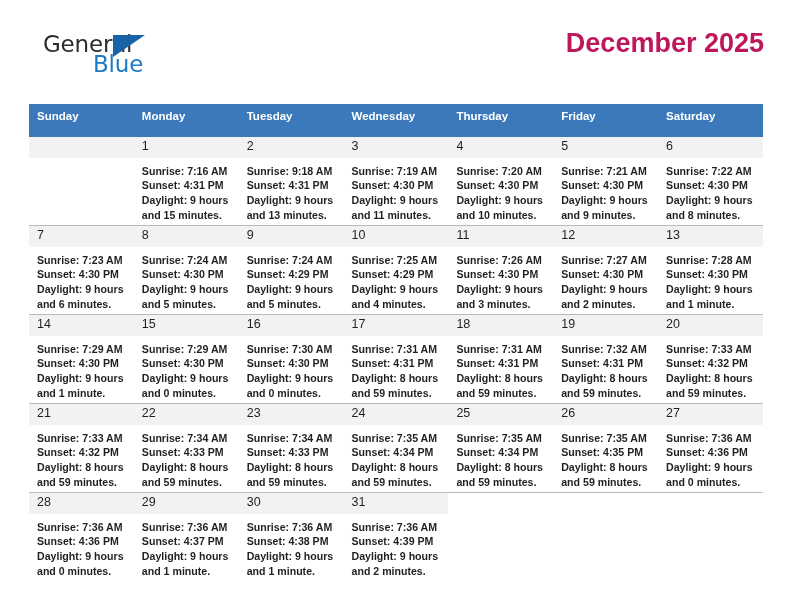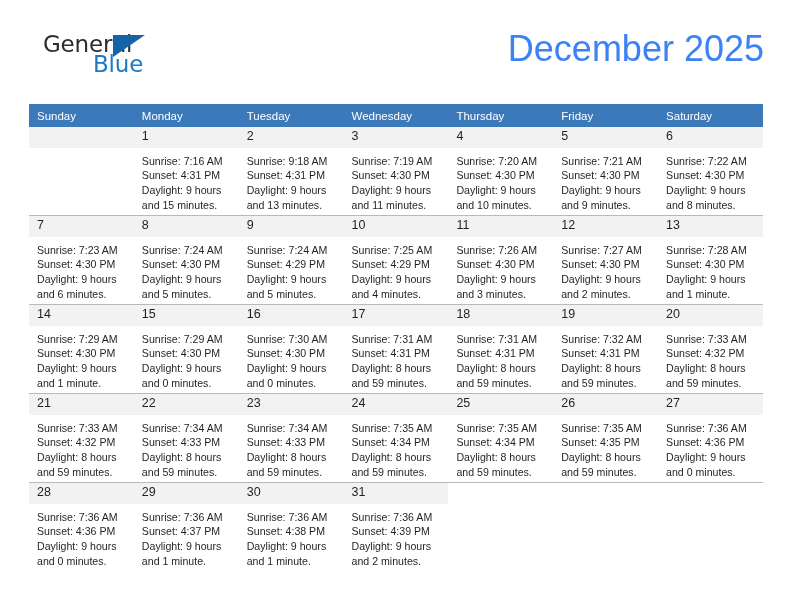--- a/index.html
+++ b/index.html
@@ -68,23 +68,23 @@
     border-bottom: 22px solid transparent;
   }
 
   .titles {
     position: absolute;
     right: 36px;
     top: 28px;
     text-align: right;
   }
   .month-title {
-    font-size: 36px;
-    font-weight: normal;
-    color: #3b82f6;
+    font-size: 27px;
+    font-weight: bold;
+    color: #be185d;
     line-height: 1.15;
     white-space: nowrap;
   }
   .location {
     margin-top: 9px;
     font-size: 13.5px;
     font-weight: bold;
     color: #231f20;
     line-height: 1.2;
     white-space: nowrap;
@@ -96,23 +96,23 @@
     left: 29px;
     top: 104px;
     width: 734px;
     border-collapse: collapse;
     table-layout: fixed;
   }
   .cal th {
     background: #3b79ba;
     color: #ffffff;
     font-size: 11.5px;
-    font-weight: normal;
+    font-weight: bold;
     text-align: left;
-    padding: 5px 0 5px 8px;
+    padding: 5px 0 15px 8px;
     height: 13px;
     border: none;
   }
   .cal td {
     vertical-align: top;
     padding: 0;
     border: none;
     height: 88px;
     border-top: 1px solid #b9b9b9;
   }
@@ -135,20 +135,21 @@
     background: transparent;
   }
   td.blank {
     background: transparent;
   }
   .info {
     padding: 6px 6px 0 8px;
     font-size: 10.6px;
     line-height: 14.6px;
     color: #231f20;
+    font-weight: bold;
   }
   .info div {
     white-space: nowrap;
   }
 </style>
 </head>
 <body>
 
 <div class="page">
 

